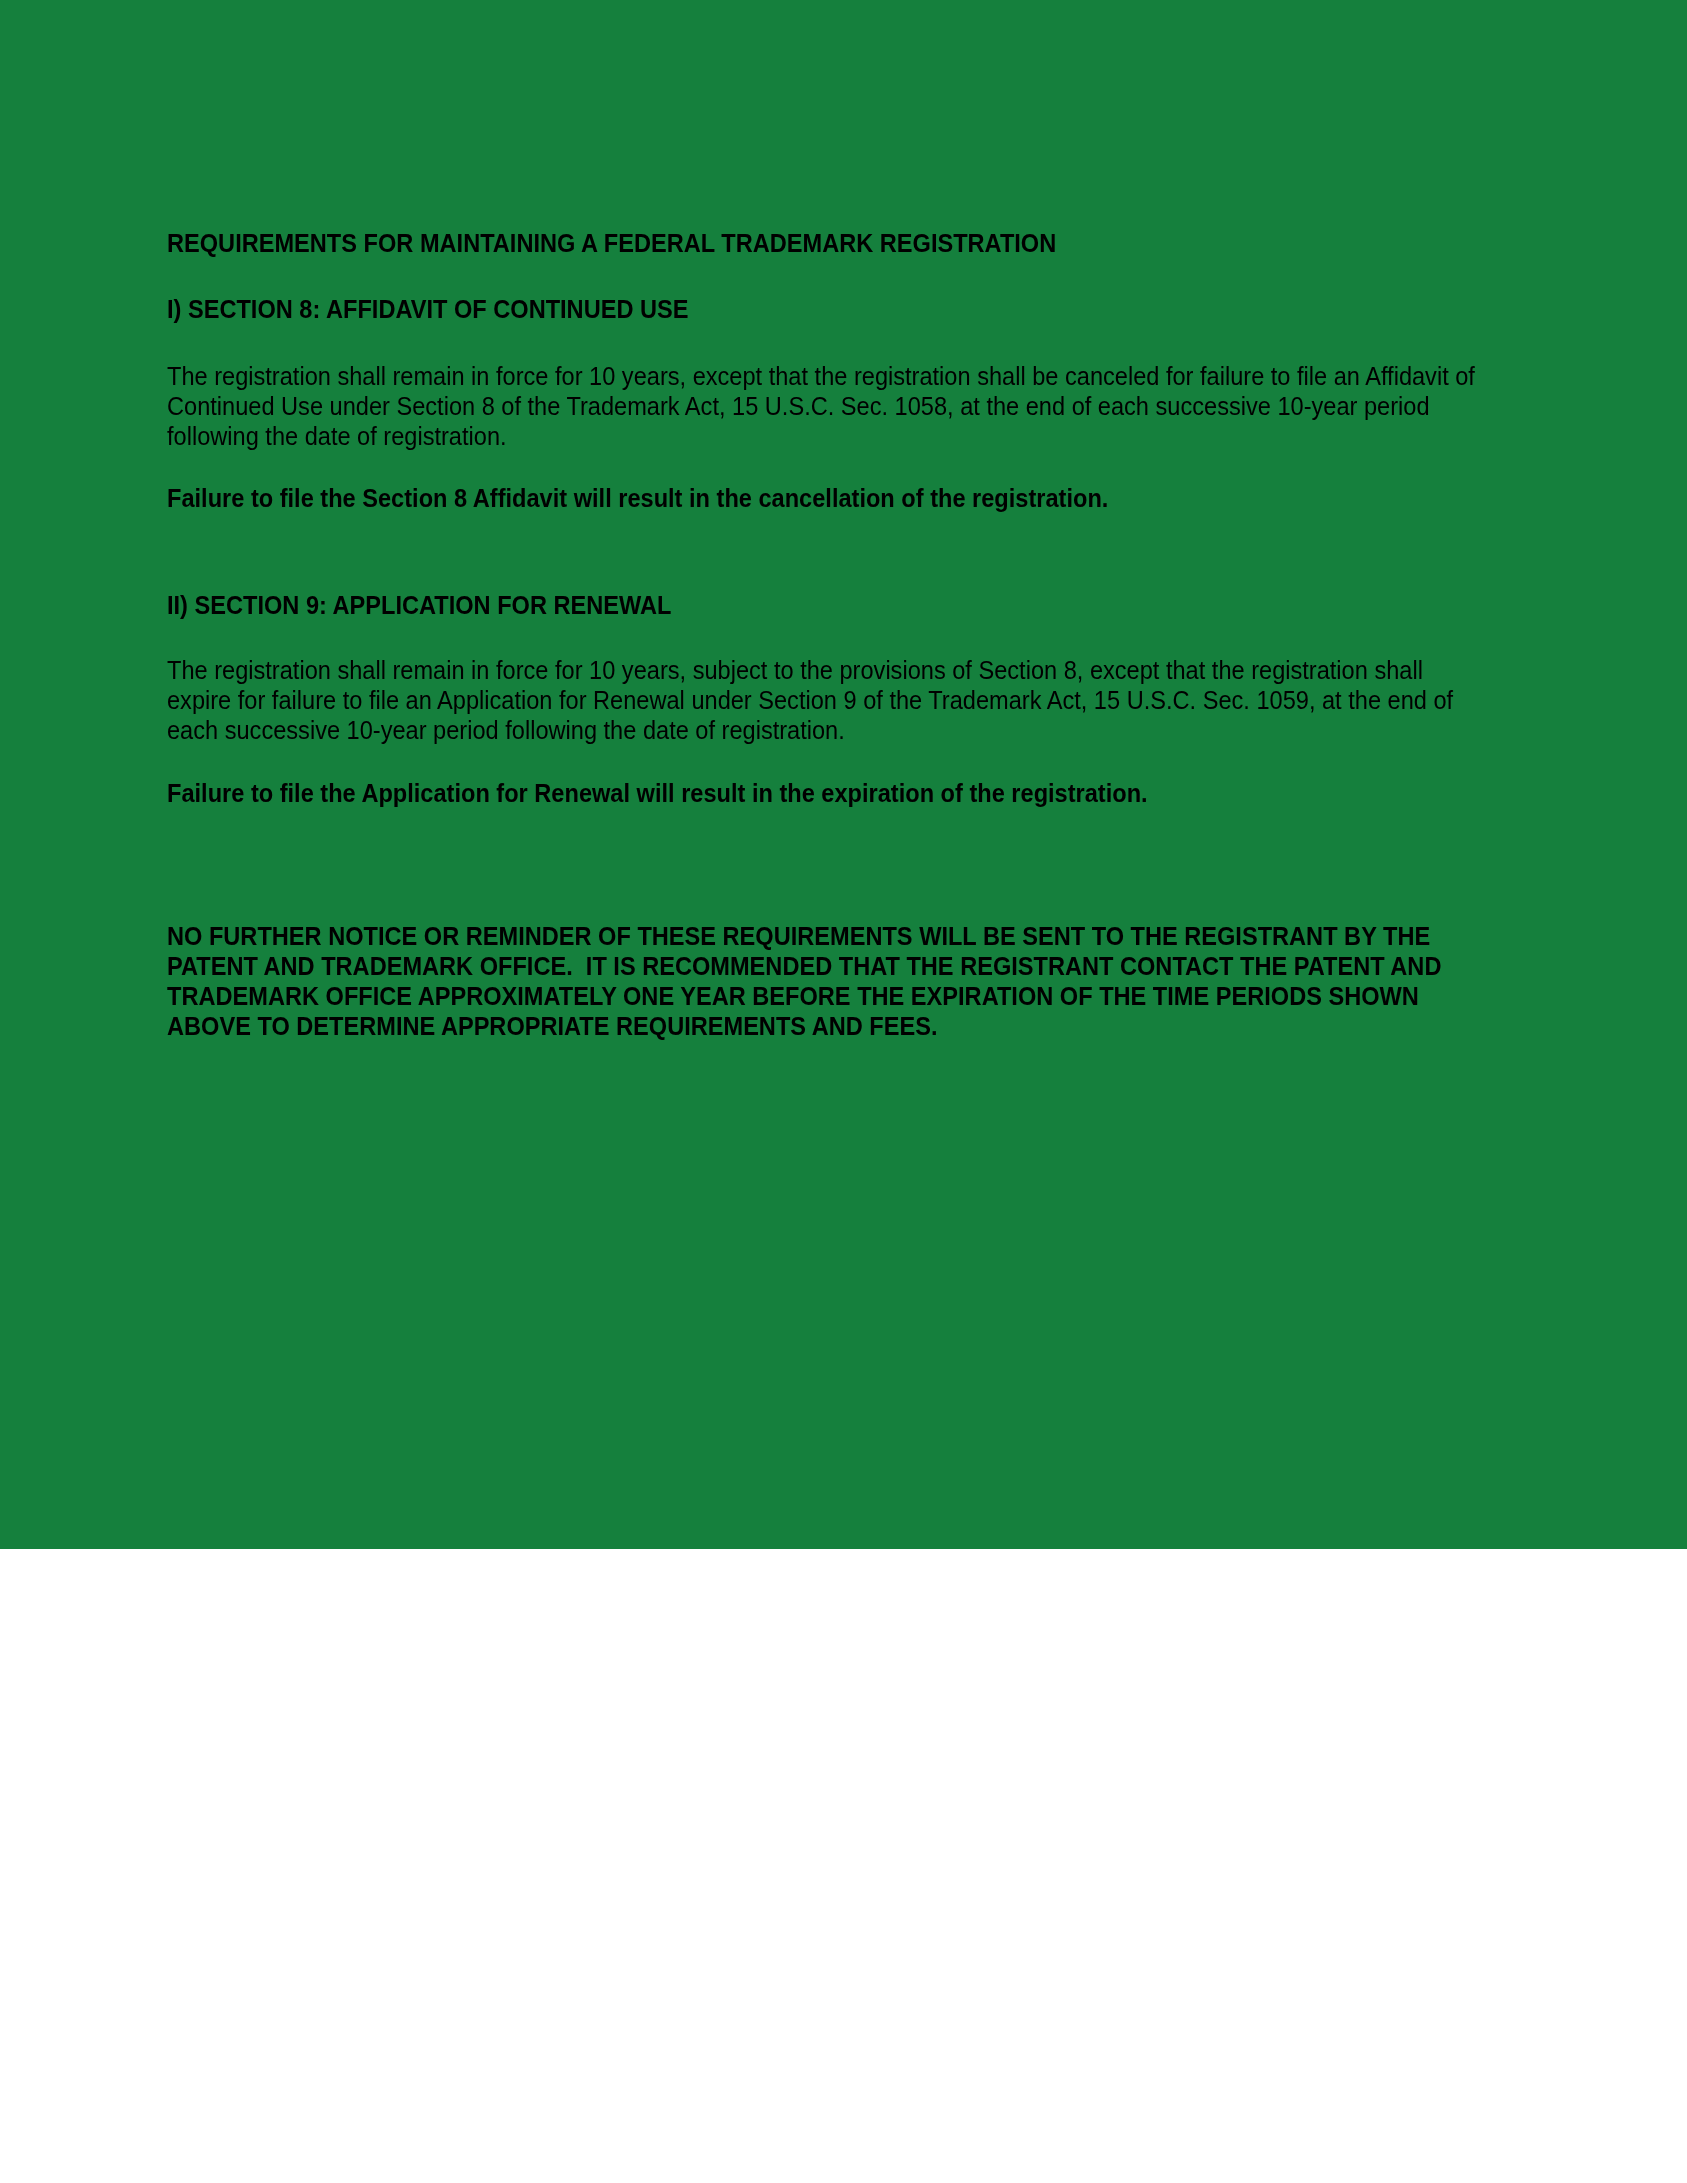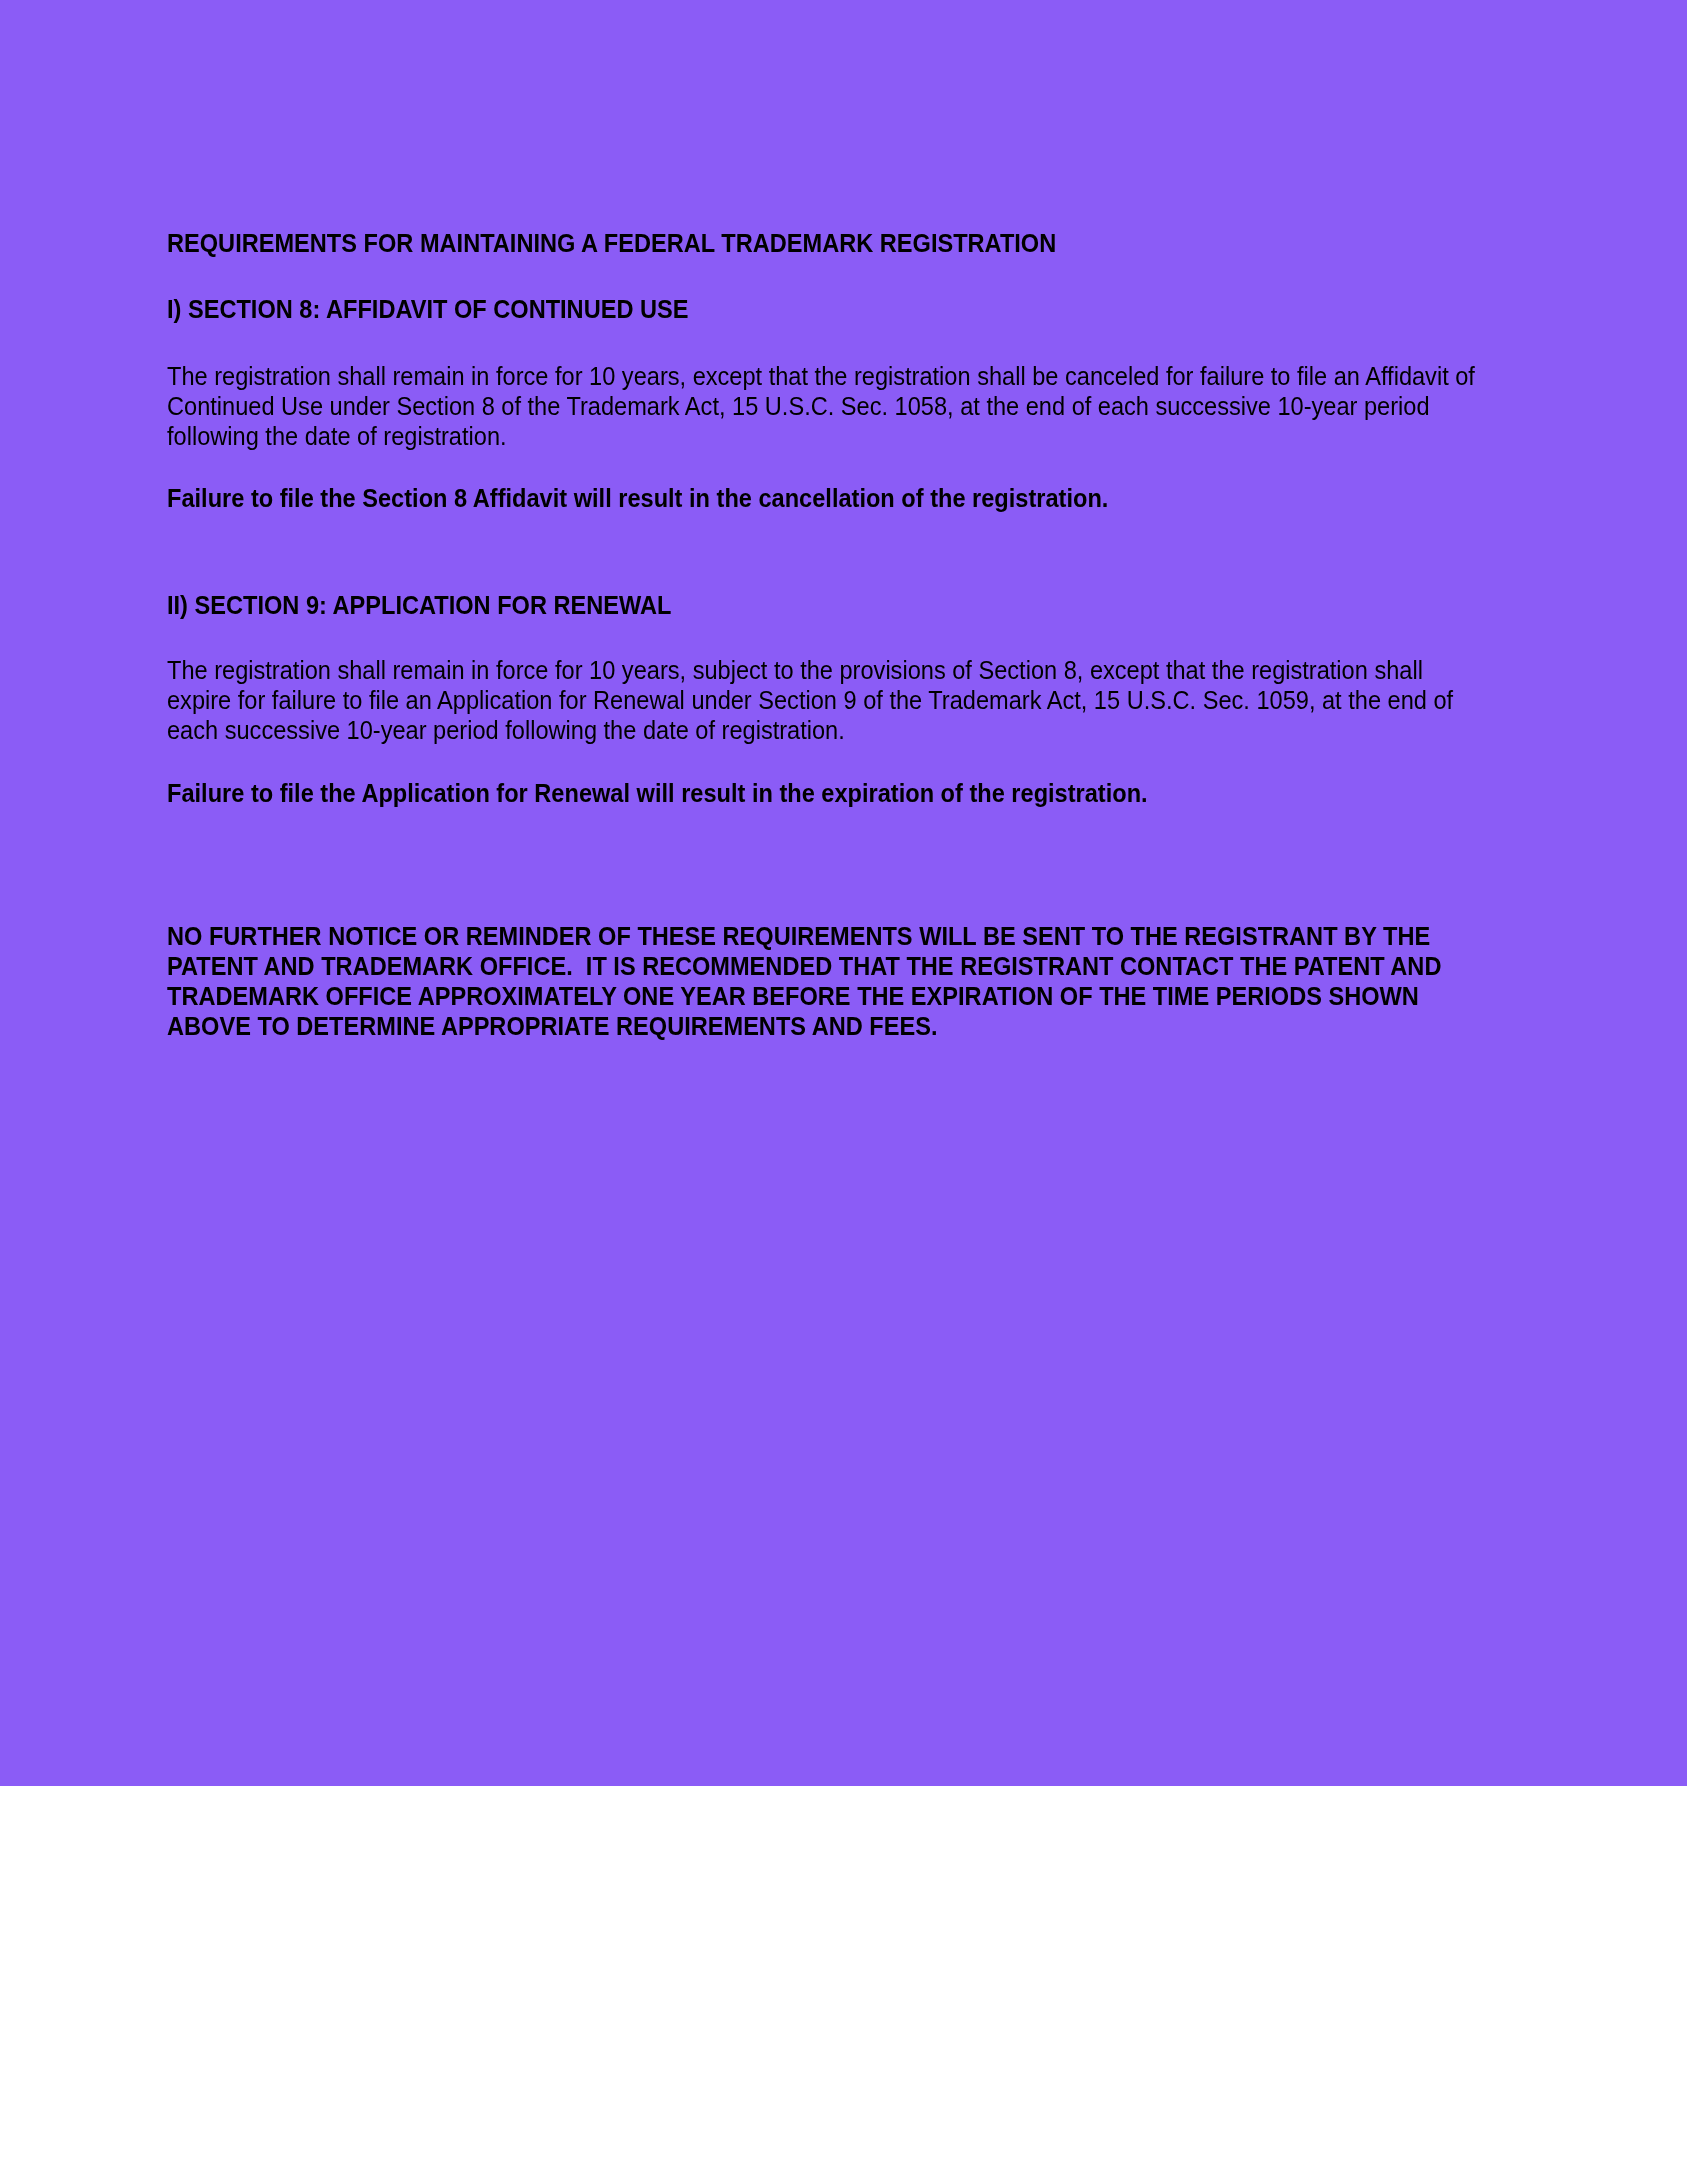--- a/index.html
+++ b/index.html
@@ -8,22 +8,22 @@
     height: 2183px;
     background: #ffffff;
     overflow: hidden;
     position: relative;
     font-family: "Liberation Sans", "DejaVu Sans", sans-serif;
   }
   .page {
     position: absolute;
     left: 0; top: 0;
     width: 1687px;
-    height: 1786px;
-    background: #8b5cf6;
+    height: 1549px;
+    background: #15803d;
   }
   .txt {
     position: absolute;
     left: 167px;
     color: #000000;
     font-size: 26.5px;
     line-height: 30px;
     white-space: pre;
     transform: scaleX(0.89);
     transform-origin: 0 0;

